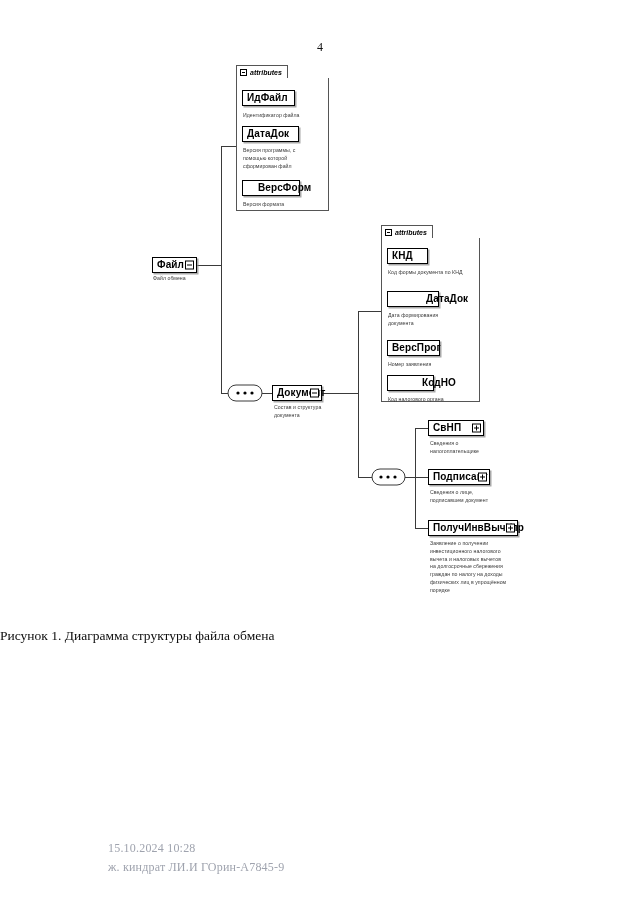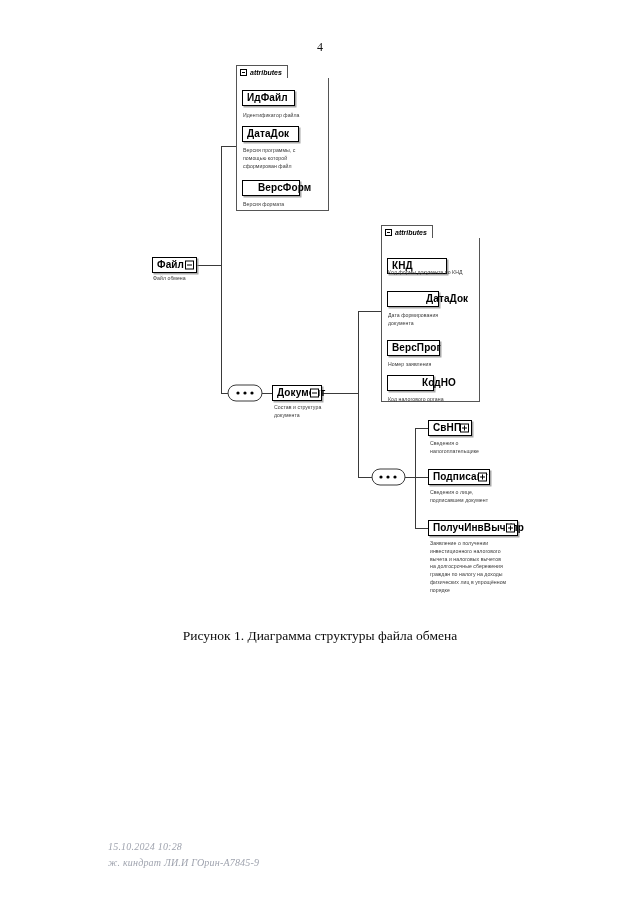--- a/index.html
+++ b/index.html
@@ -159,34 +159,33 @@
     height: 1px;
     background: #000;
   }
 
   
   .figure-caption {
     position: absolute;
     left: 0;
     top: 628px;
     width: 640px;
-    text-align: center;
+    text-align: left;
     font-family: "Liberation Serif", serif;
     font-size: 13.5px;
     color: #0d0d0d;
   }
 
   
   .footer {
     position: absolute;
     left: 108px;
     top: 839px;
     font-family: "Liberation Serif", serif;
-    font-style: italic;
-    font-size: 10px;
+    font-size: 12px;
     line-height: 1.55;
     color: #9fa3ae;
     letter-spacing: 0.2px;
   }
 </style>
 </head>
 <body>
 
 <div class="page">
 
@@ -270,41 +269,41 @@
     </div>
     <div class="caption" style="left:274px; top:404px; width:64px;">Состав и структура документа</div>
 
     <div class="attrbox" style="left:381px; top:238px; width:99px; height:164px;">
       <div class="attrbox-tab">
         <span class="minusbox"></span>
         <span>attributes</span>
       </div>
     </div>
 
-    <div class="node attr" style="left:387px; top:248px; width:60px;margin-top:10px;">
+    <div class="node attr" style="left:387px; top:248px; width:41px;">
       <span class="lbl">КНД</span>
     </div>
     <div class="caption" style="left:388px; top:269px; width:88px;">Код формы документа по КНД</div>
 
     <div class="node attr" style="left:387px; top:291px; width:52px;padding-left:38px;">
       <span class="lbl">ДатаДок</span>
     </div>
     <div class="caption" style="left:388px; top:312px; width:70px;">Дата формирования документа</div>
 
     <div class="node attr" style="left:387px; top:340px; width:53px;">
       <span class="lbl">ВерсПрог</span>
     </div>
     <div class="caption" style="left:388px; top:361px; width:88px;">Номер заявления</div>
 
     <div class="node attr" style="left:387px; top:375px; width:47px;padding-left:34px;">
       <span class="lbl">КодНО</span>
     </div>
     <div class="caption" style="left:388px; top:396px; width:92px;">Код налогового органа</div>
 
-    <div class="node has-handle" style="left:428px; top:420px; width:44px;">
+    <div class="node has-handle" style="left:428px; top:420px; width:56px;">
       <span class="lbl">СвНП</span>
       <span class="handle plus"></span>
     </div>
     <div class="caption" style="left:430px; top:440px; width:68px;">Сведения о налогоплательщике</div>
 
     <div class="node has-handle" style="left:428px; top:469px; width:62px;">
       <span class="lbl">Подписант</span>
       <span class="handle plus"></span>
     </div>
     <div class="caption" style="left:430px; top:489px; width:76px;">Сведения о лице, подписавшем документ</div>

